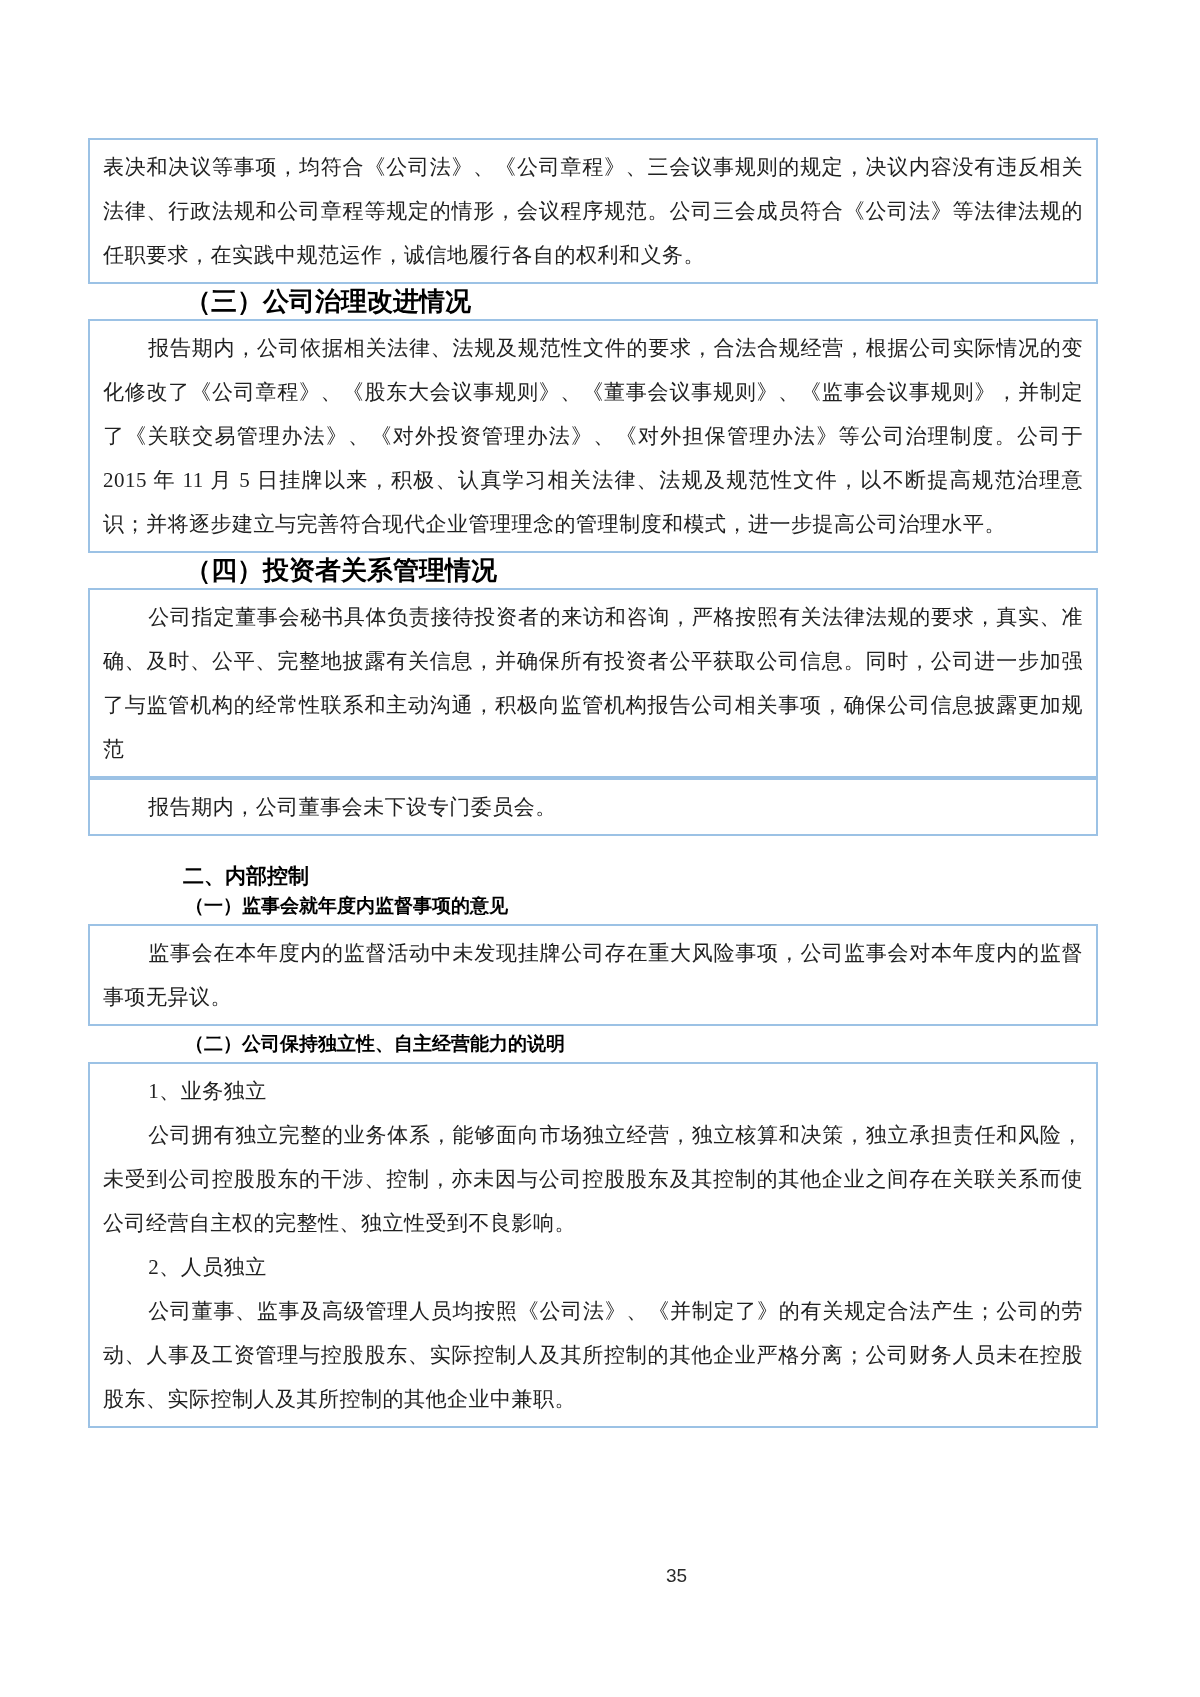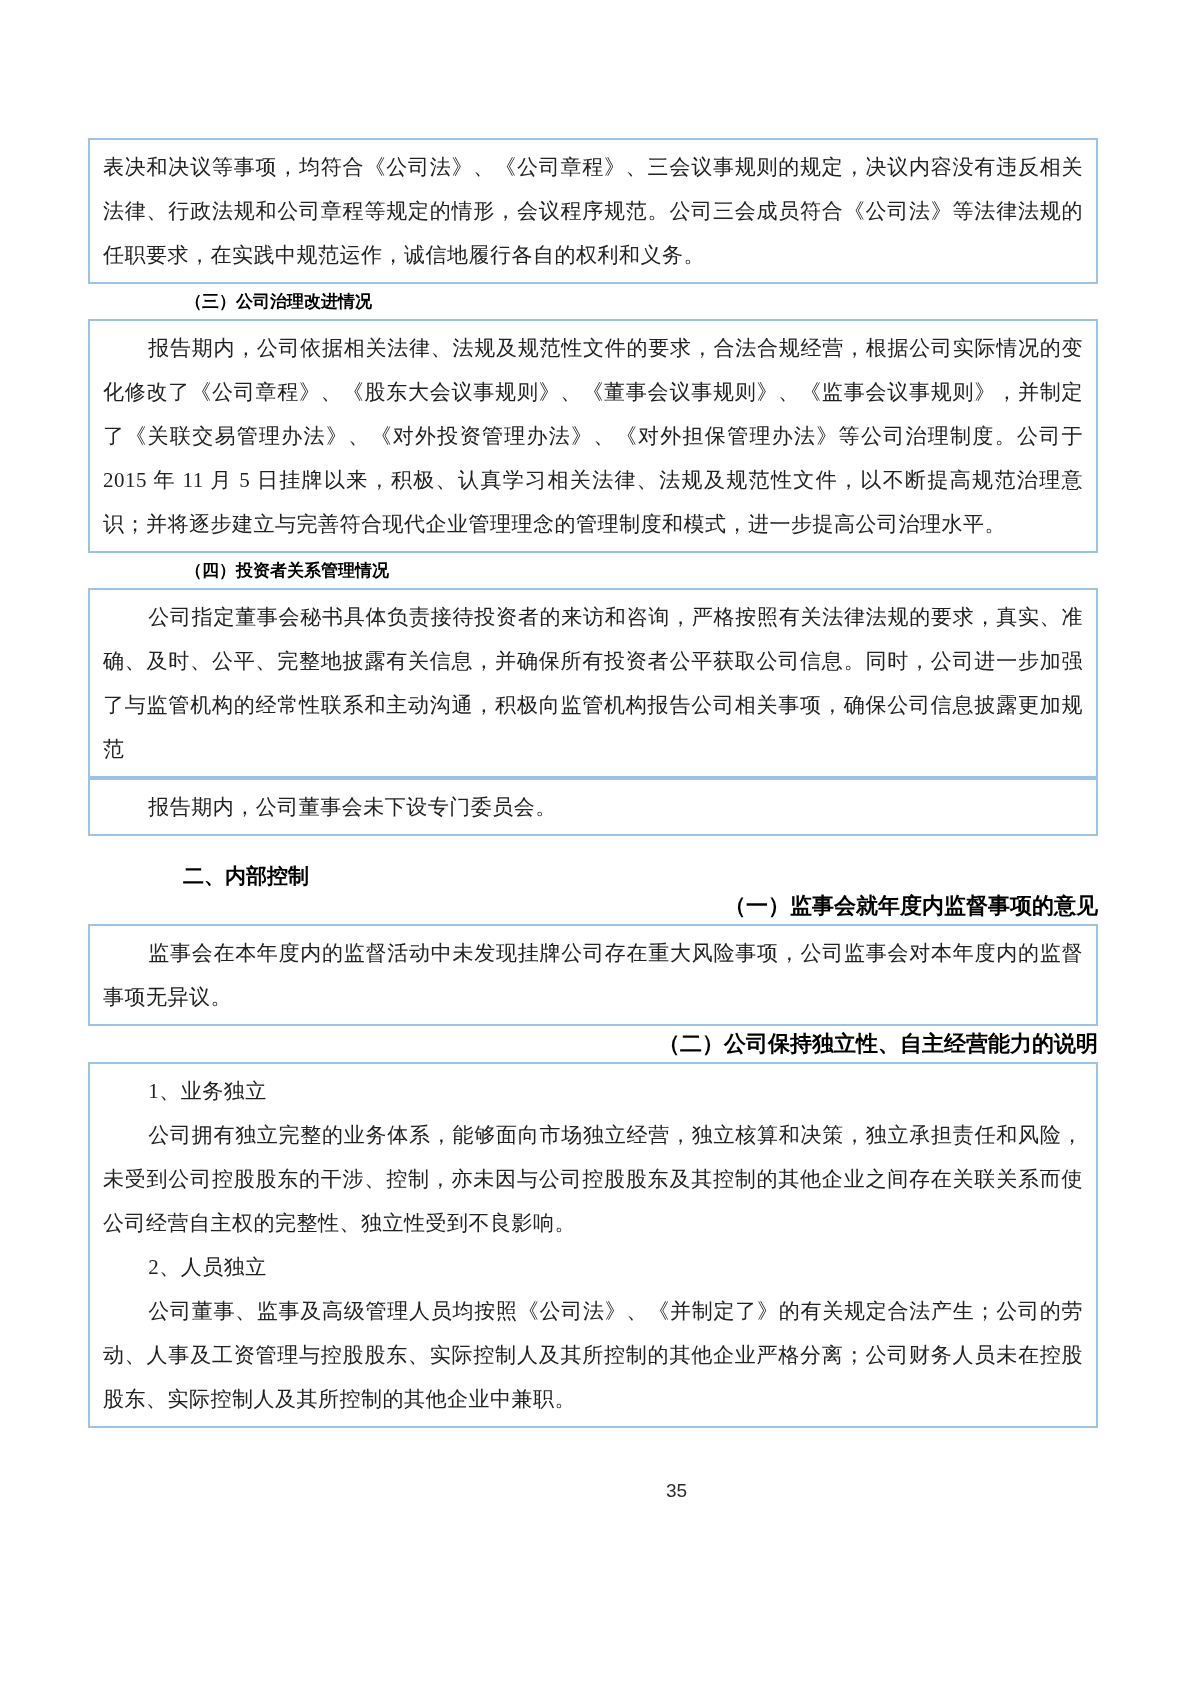--- a/index.html
+++ b/index.html
@@ -43,46 +43,45 @@
   }
   .indent {
     text-indent: 2.15em;
   }
   .no-indent {
     text-indent: 0;
   }
   .doc-heading {
     font-family: "Liberation Sans", "DejaVu Sans", sans-serif;
     font-weight: bold;
-    font-size: 17px;
+    font-size: 26px;
     line-height: 23px;
     color: var(--heading-text);
     margin: 6px 0 6px 97px;
   }
   .section-heading {
     font-family: Liberation Serif, serif;
     font-weight: bold;
     font-size: 21px;
     line-height: 24px;
     color: var(--heading-text);
     margin: 28px 0 4px 95px;
   }
   .sub-heading {
     font-family: "Liberation Sans", "DejaVu Sans", sans-serif;
     font-weight: bold;
-    font-size: 22px;
+    font-size: 19px;
     line-height: 24px;
     color: var(--heading-text);
     margin: 6px 0 6px 97px;
-    text-align: right;
   }
   .page-number {
     position: absolute;
     left: 666px;
-    top: 1480px;
+    top: 1565px;
     font-family: "Liberation Sans", "DejaVu Sans", sans-serif;
     font-size: 19px;
     color: #2b2b2b;
   }
 </style>
 </head>
 <body>
 
 <div class="page">
   <div class="content">

